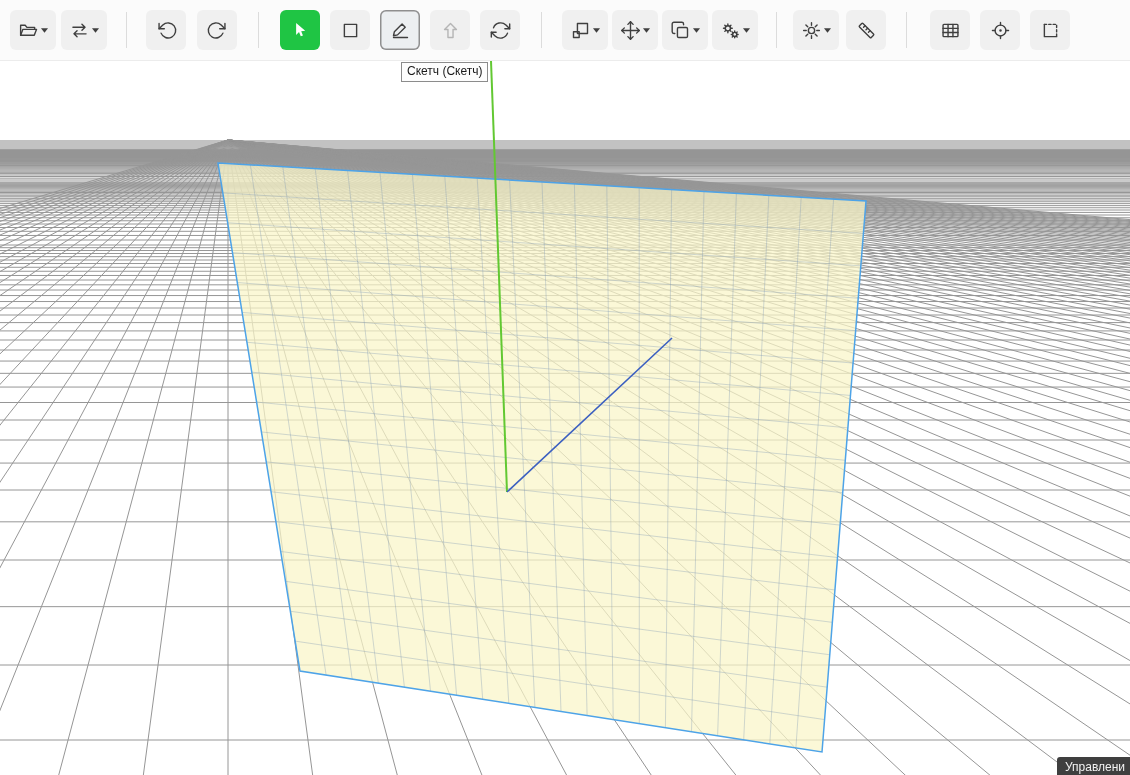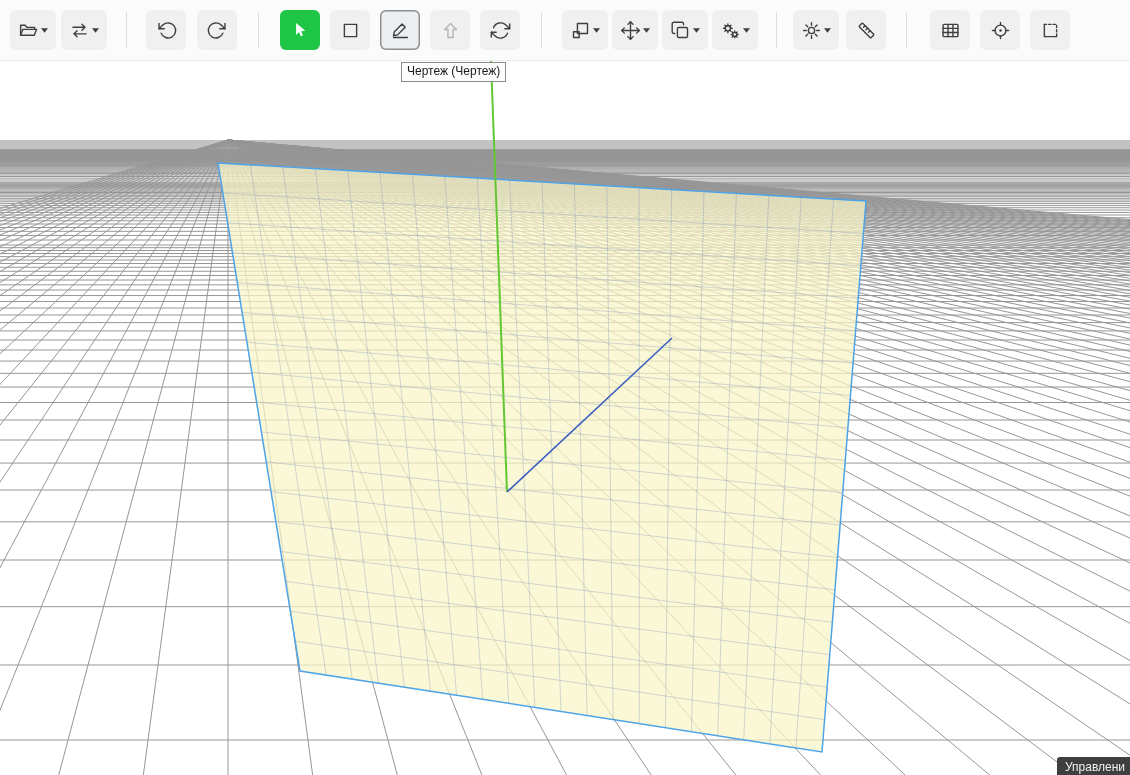--- a/index.html
+++ b/index.html
@@ -488,15 +488,15 @@
       </button>
       <button class="tb-btn">
         <svg class="ic" viewBox="0 0 24 24">
           <path d="M5 5 V19 H19"></path>
           <path d="M5 5 H19 V19" stroke-dasharray="2.6 2.4"></path>
         </svg>
       </button>
     </div>
   </div>
 
-<div class="tooltip-light">Чертеж (Чертеж)</div>
+<div class="tooltip-light">Скетч (Скетч)</div>
 
 <div class="tooltip-dark">Управлени</div>
 
 </body></html>

